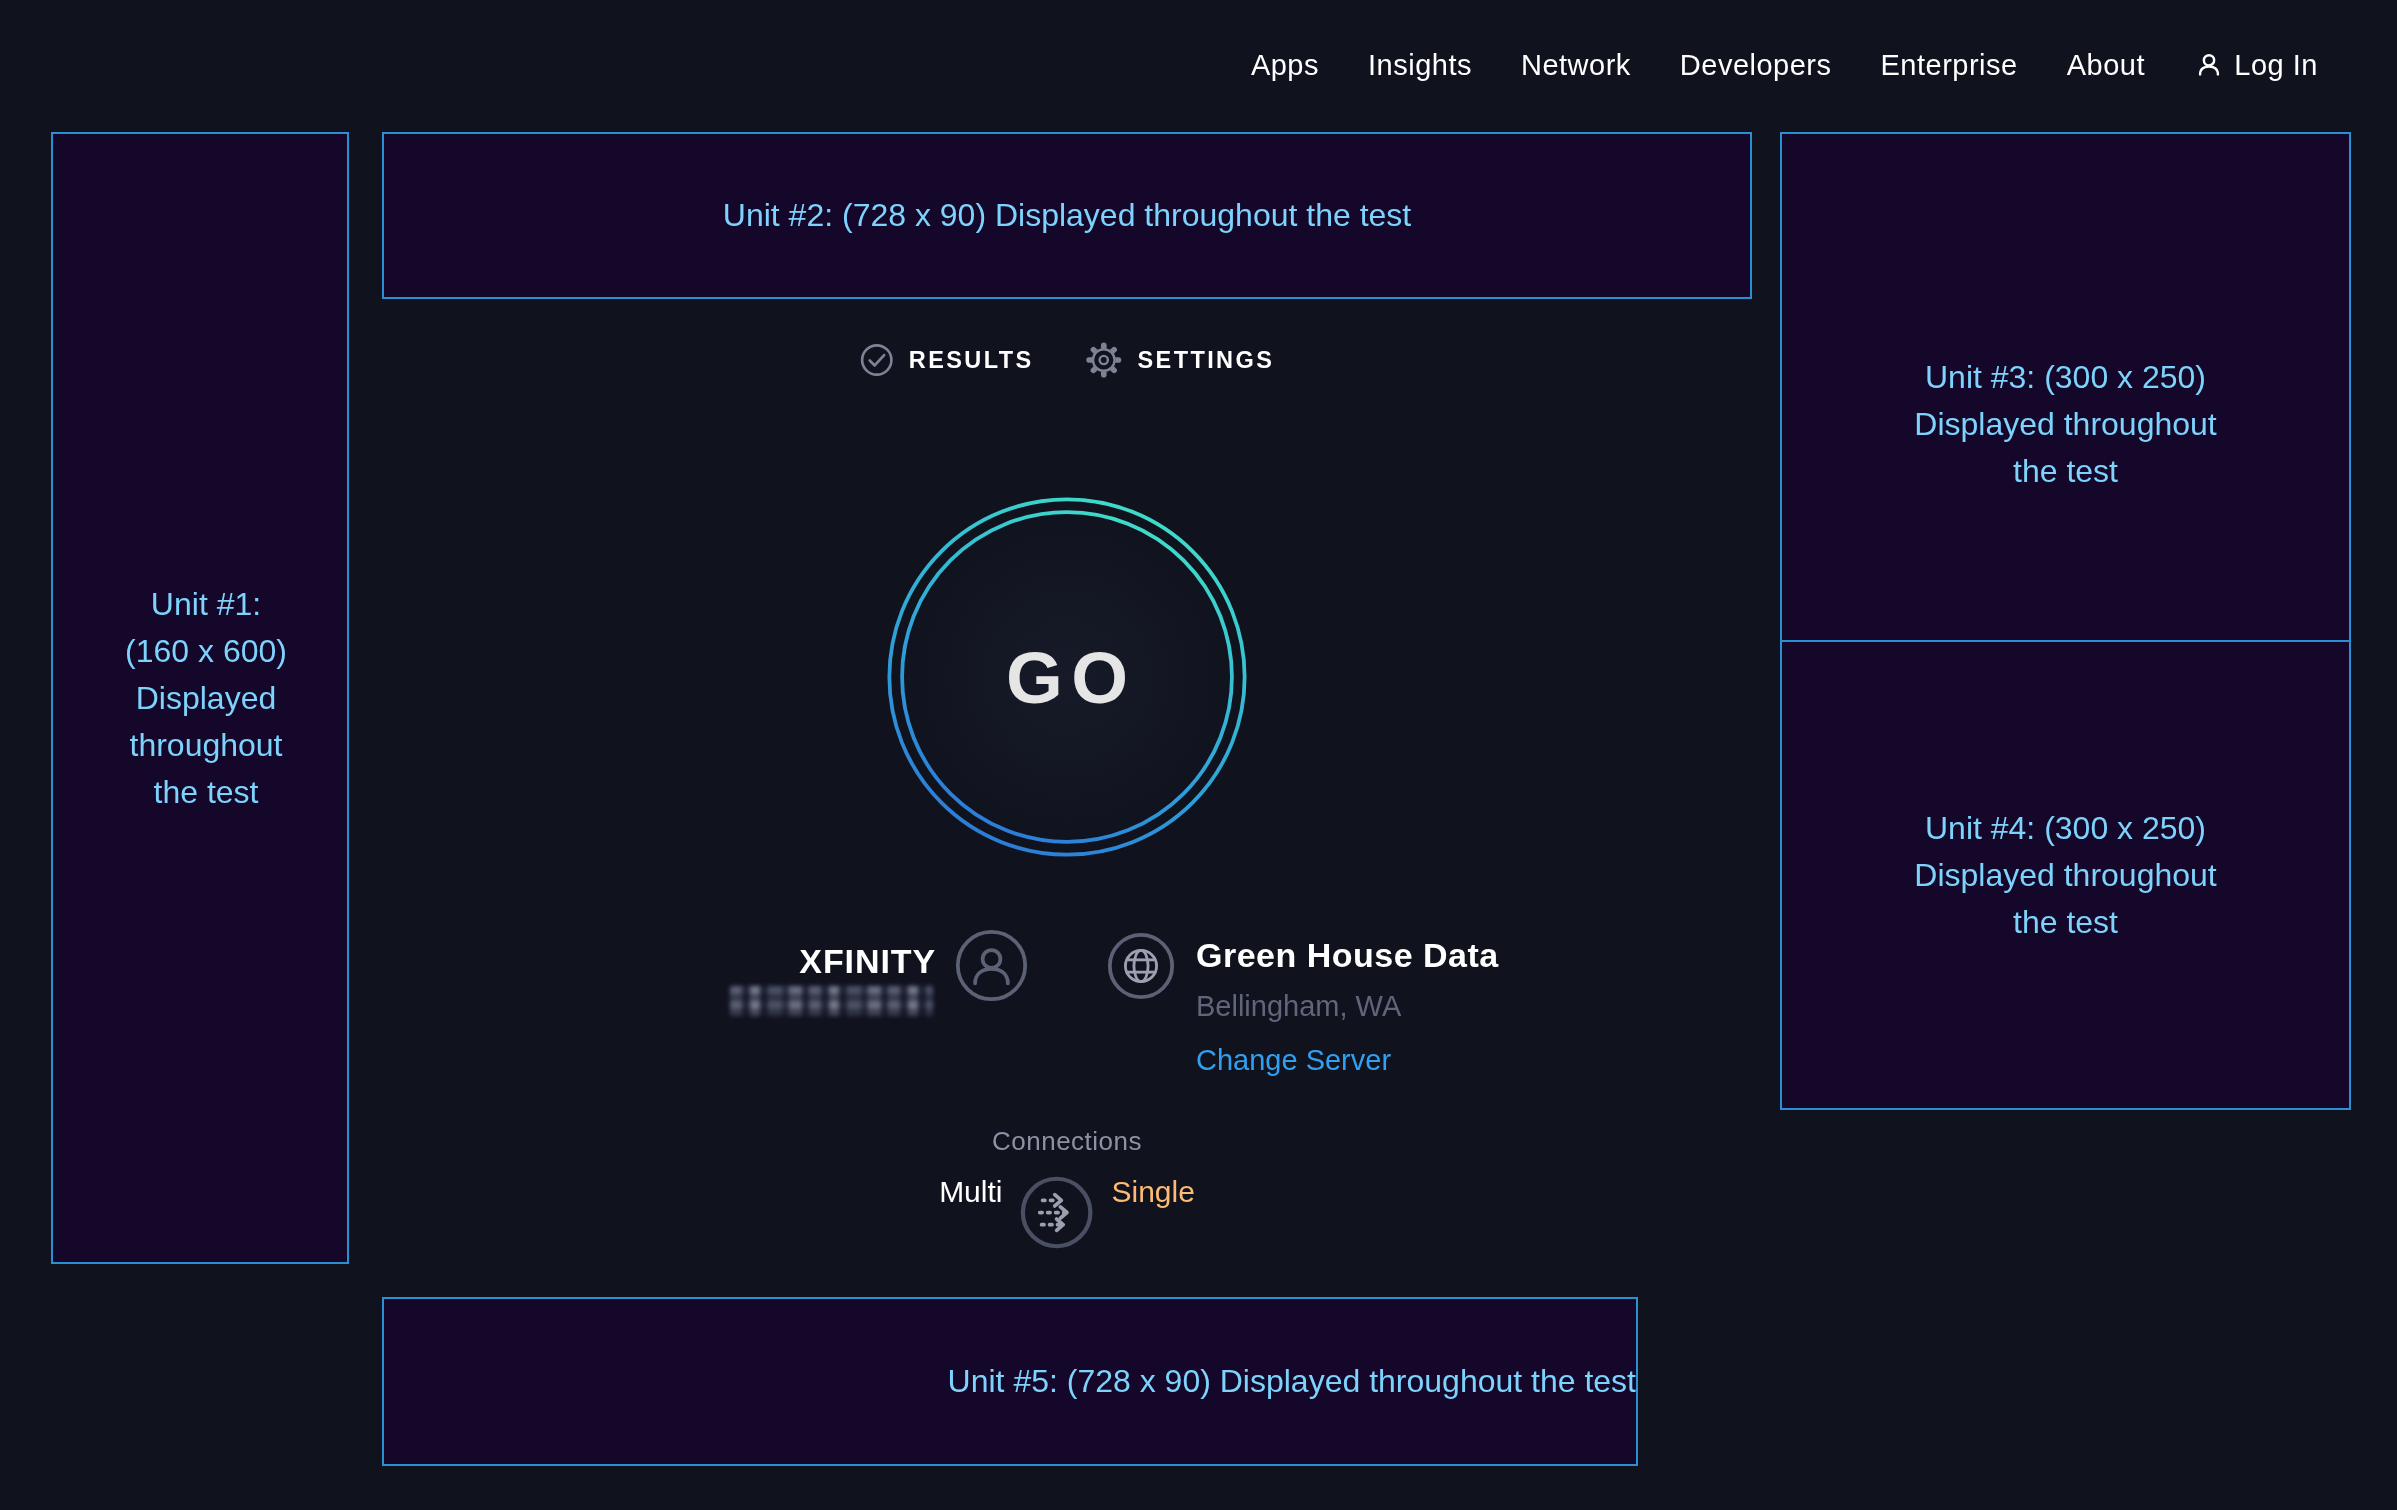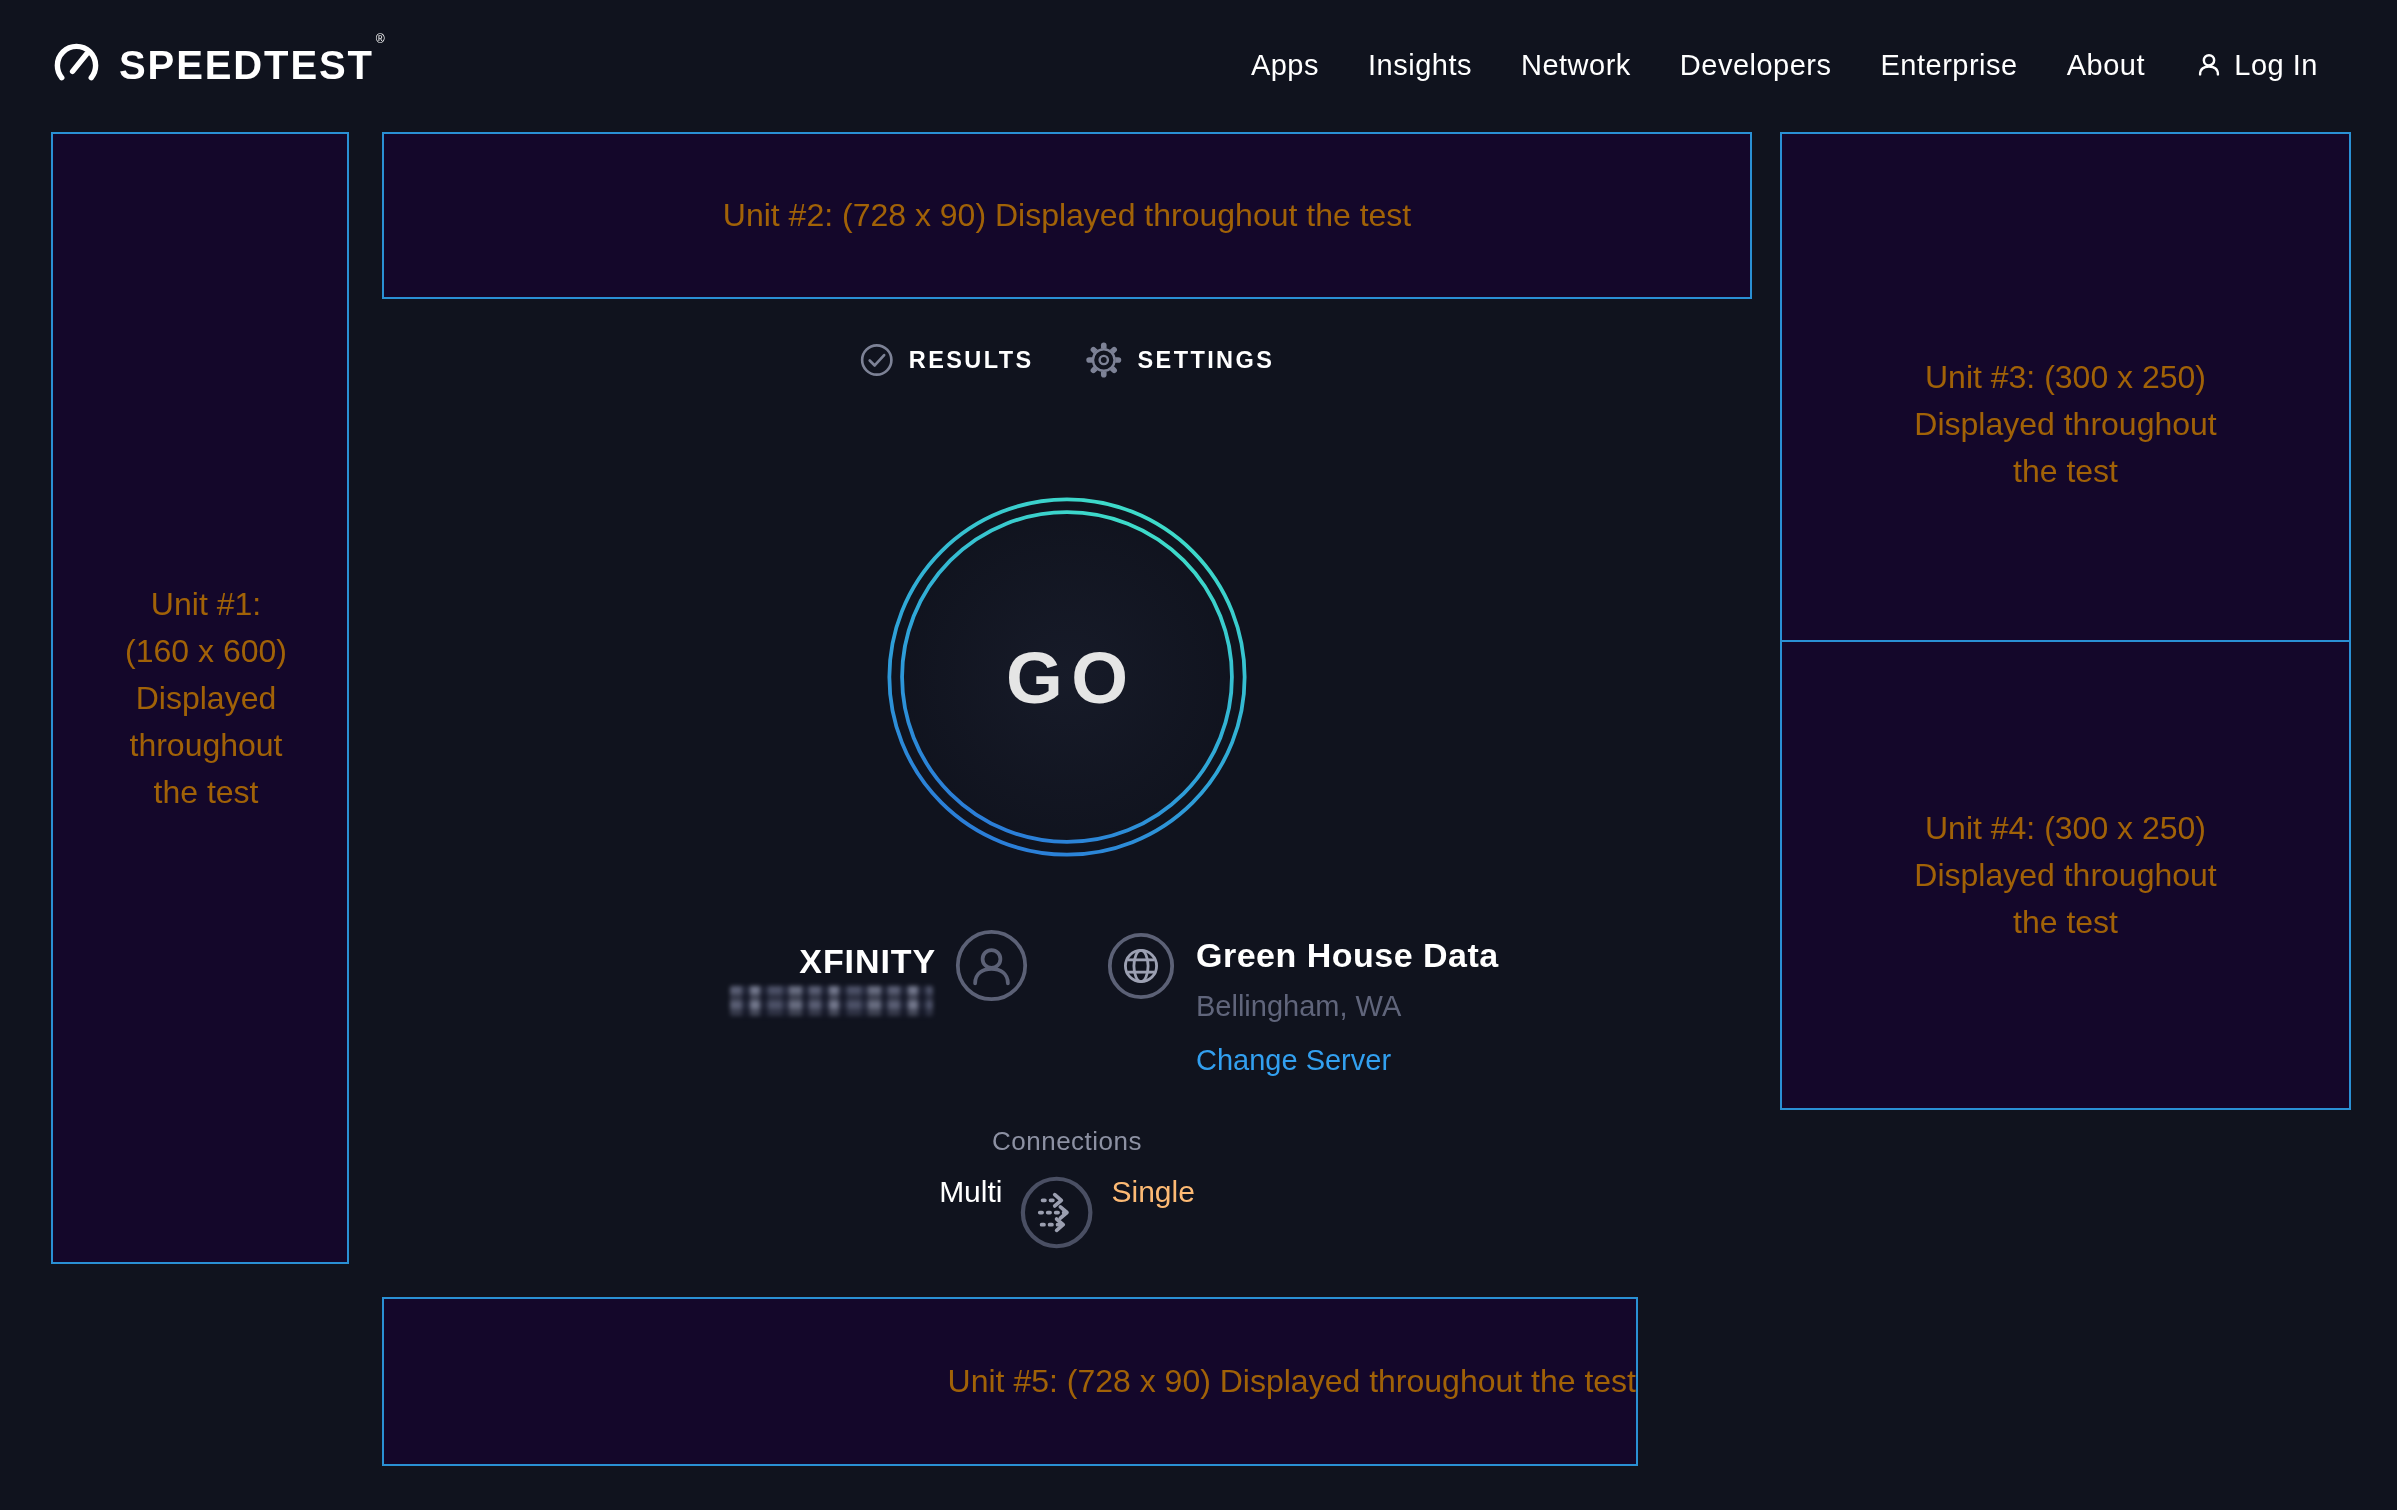--- a/index.html
+++ b/index.html
@@ -13,21 +13,21 @@
   
   .header{position:absolute;left:0;top:0;width:2397px;height:130px;}
   .logo{position:absolute;left:51px;top:0;height:130px;display:flex;align-items:center;gap:17px;cursor:pointer;}
   .logo-text{color:#fff;font-size:40px;font-weight:700;letter-spacing:1.9px;line-height:1;}
   .logo-mark{color:#fff;font-size:12.2px;vertical-align:top;position:relative;top:-13px;left:1.9px;}
   .nav{position:absolute;right:79px;top:0;height:130px;display:flex;align-items:center;gap:49px;}
   .nav a{color:#fff;font-size:29px;font-weight:500;text-decoration:none;letter-spacing:0.5px;cursor:pointer;}
   .login{display:flex;align-items:center;gap:10.4px;}
   
   .ad{position:absolute;border:2.8px solid #2a90d4;background:#14072a;display:flex;align-items:center;justify-content:center;text-align:center;box-sizing:border-box;}
-  .ad .ad-text{color:#a16207;font-size:32px;line-height:47px;font-family:"Liberation Sans", sans-serif;}
+  .ad .ad-text{color:#7dd3fc;font-size:32px;line-height:47px;font-family:"Liberation Sans", sans-serif;}
   .ad .ad-text span{display:block;}
   .ad1{left:51px;top:132px;width:298px;height:1132px;padding-left:12px;}
   .ad2{left:382px;top:132px;width:1370px;height:167px;}
   .ad3{left:1780px;top:132px;width:571px;height:584px;}
   .ad4{left:1780px;top:640px;width:571px;height:470px;}
   .ad5{left:382px;top:1297px;width:1256px;height:169px;justify-content:flex-end;}
   
   .tabs{position:absolute;left:1067px;top:341px;transform:translateX(-50%);display:flex;align-items:center;gap:51px;}
   .tab{display:flex;align-items:center;gap:15px;cursor:pointer;}
   .tab-label{color:#fff;font-size:23.5px;font-weight:700;letter-spacing:2.4px;}
@@ -64,27 +64,20 @@
   .conn-multi{color:#fff;font-size:30px;font-weight:500;cursor:pointer;}
   .conn-single{color:#fdba74;font-size:30px;font-weight:500;cursor:pointer;}
   .conn-toggle{background:transparent;border:none;padding:0;cursor:pointer;line-height:0;}
 </style>
 </head>
 <body>
 
 <div class="stage">
 
   <header class="header">
-    <div class="logo">
-      <svg width="51" height="51" viewBox="0 0 52 52">
-        <circle cx="26" cy="26" r="19.5" fill="none" stroke="#ffffff" stroke-width="5.5" pathLength="100" stroke-dasharray="11 28 61 0" stroke-linecap="round"></circle>
-        <path d="M22 32 L36.5 14" stroke="#ffffff" stroke-width="5.5" stroke-linecap="round"></path>
-      </svg>
-      <span><span class="logo-text">SPEEDTEST</span><span class="logo-mark">®</span></span>
-    </div>
     <nav class="nav">
       <a>Apps</a>
       <a>Insights</a>
       <a>Network</a>
       <a>Developers</a>
       <a>Enterprise</a>
       <a>About</a>
       <a class="login">
         <svg width="30" height="30" viewBox="0 0 32 32">
           <circle cx="16" cy="11" r="5.5" fill="none" stroke="#ffffff" stroke-width="2.6"></circle>

